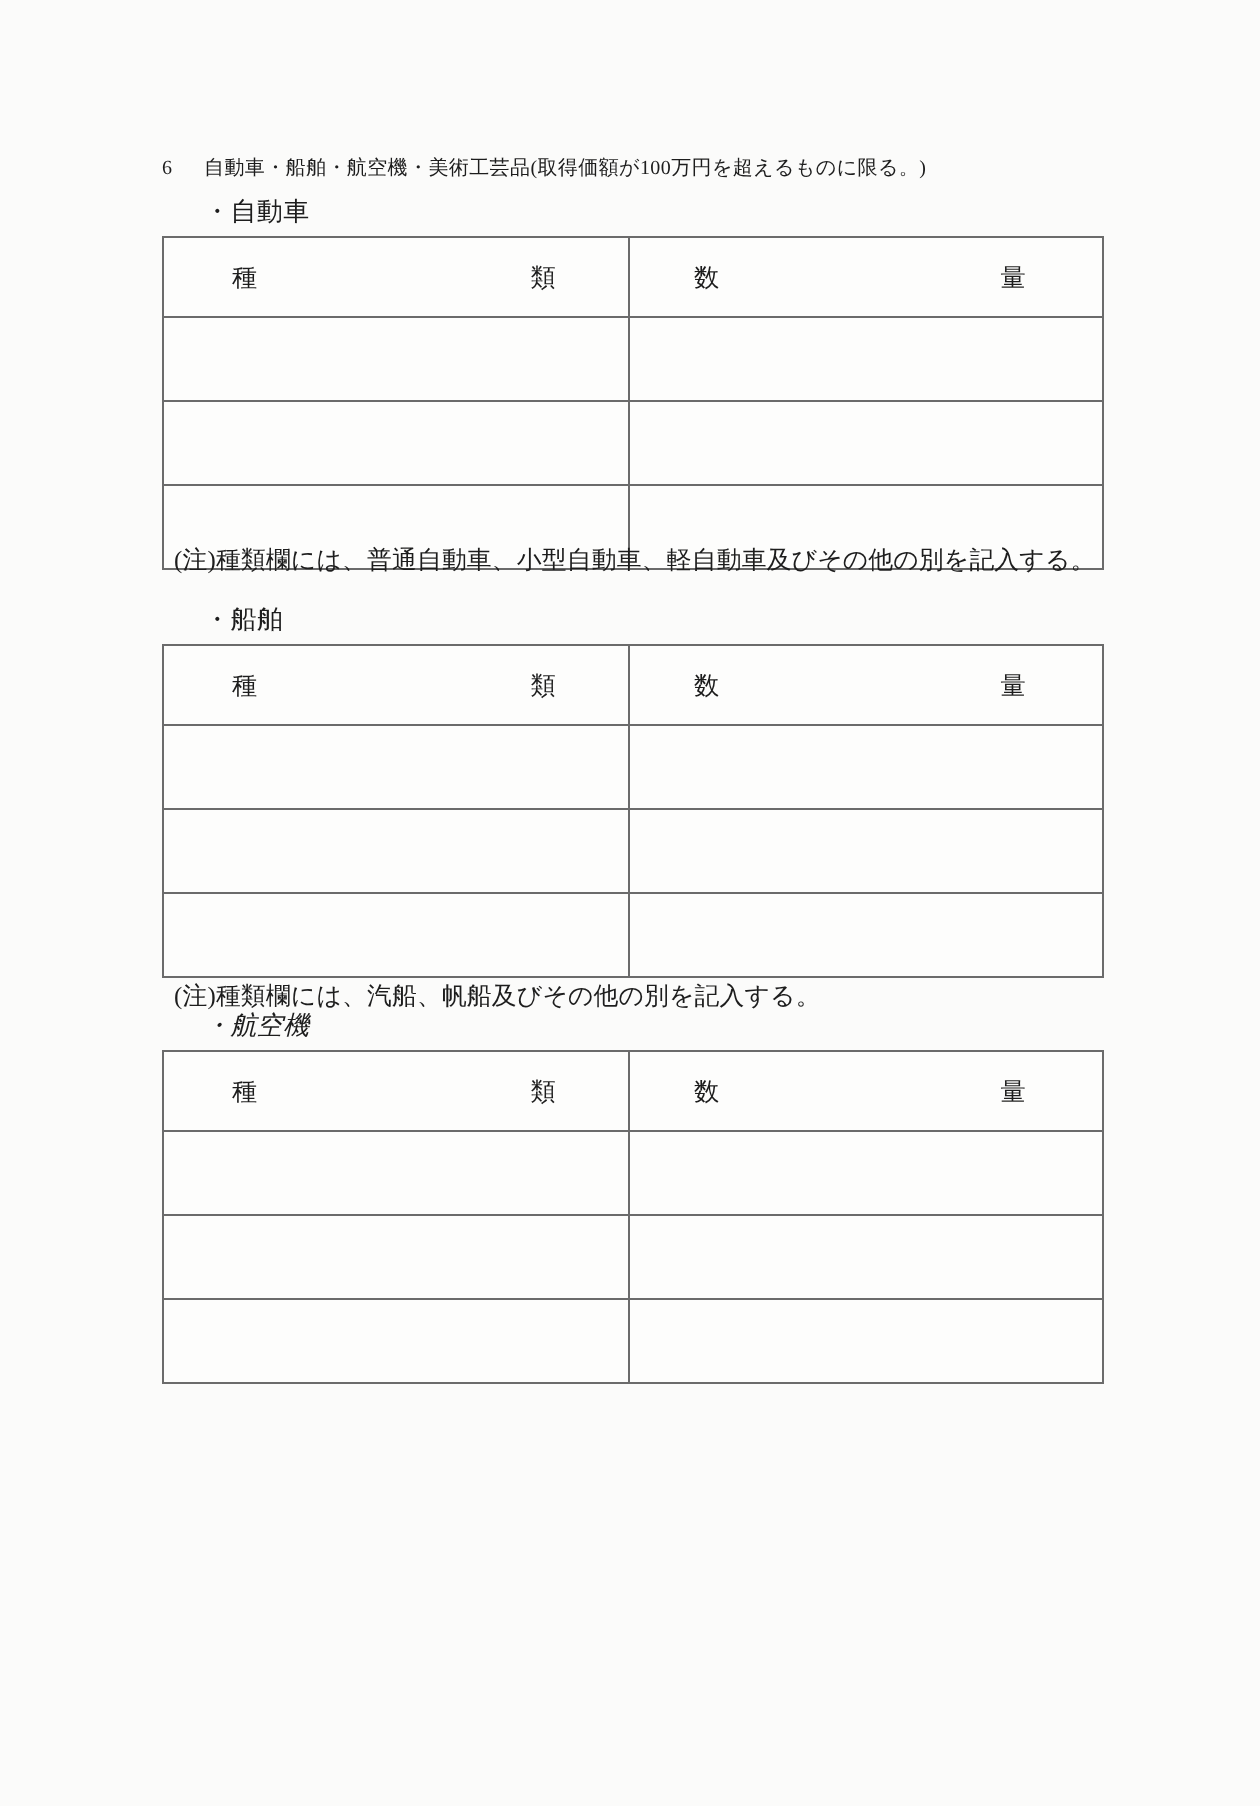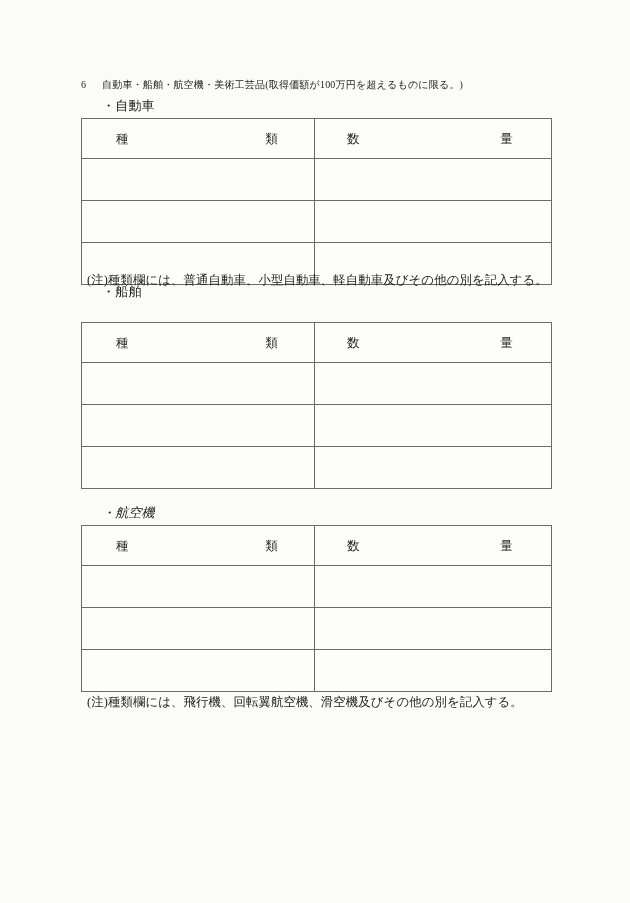--- a/index.html
+++ b/index.html
@@ -43,21 +43,21 @@
   
   .subsection {
     position: absolute;
     left: 102px;
     font-size: 13px;
     line-height: 18px;
     white-space: nowrap;
     letter-spacing: 0.2px;
   }
   .sub-1 { top: 97px; }
-  .sub-2 { top: 283px; font-family: Liberation Serif, serif; }
+  .sub-2 { top: 301px; font-family: Liberation Serif, serif; }
   .sub-3 { top: 504px; font-style: italic; }
 
   
   .note {
     position: absolute;
     left: 87px;
     font-size: 12.4px;
     line-height: 18px;
     white-space: nowrap;
     letter-spacing: 0.1px;
@@ -217,20 +217,21 @@
         <td>
             <div class="cell-value"></div>
           </td>
         <td>
             <div class="cell-value"></div>
           </td>
       </tr>
     </tbody>
   </table>
 
+  <div class="note note-2">(注)種類欄には、汽船、帆船及びその他の別を記入する。</div>
 
   <div class="subsection sub-3">・航空機</div>
 
   <table class="form-table tbl-3">
     <colgroup>
       <col class="col-kind">
       <col class="col-amount">
     </colgroup>
     <tbody>
       <tr class="head-row">
@@ -267,15 +268,14 @@
         <td>
             <div class="cell-value"></div>
           </td>
         <td>
             <div class="cell-value"></div>
           </td>
       </tr>
     </tbody>
   </table>
 
-  <div class="note note-3">(注)種類欄には、飛行機、回転翼航空機、滑空機及びその他の別を記入する。</div>
 
 </div>
 
 </body></html>

